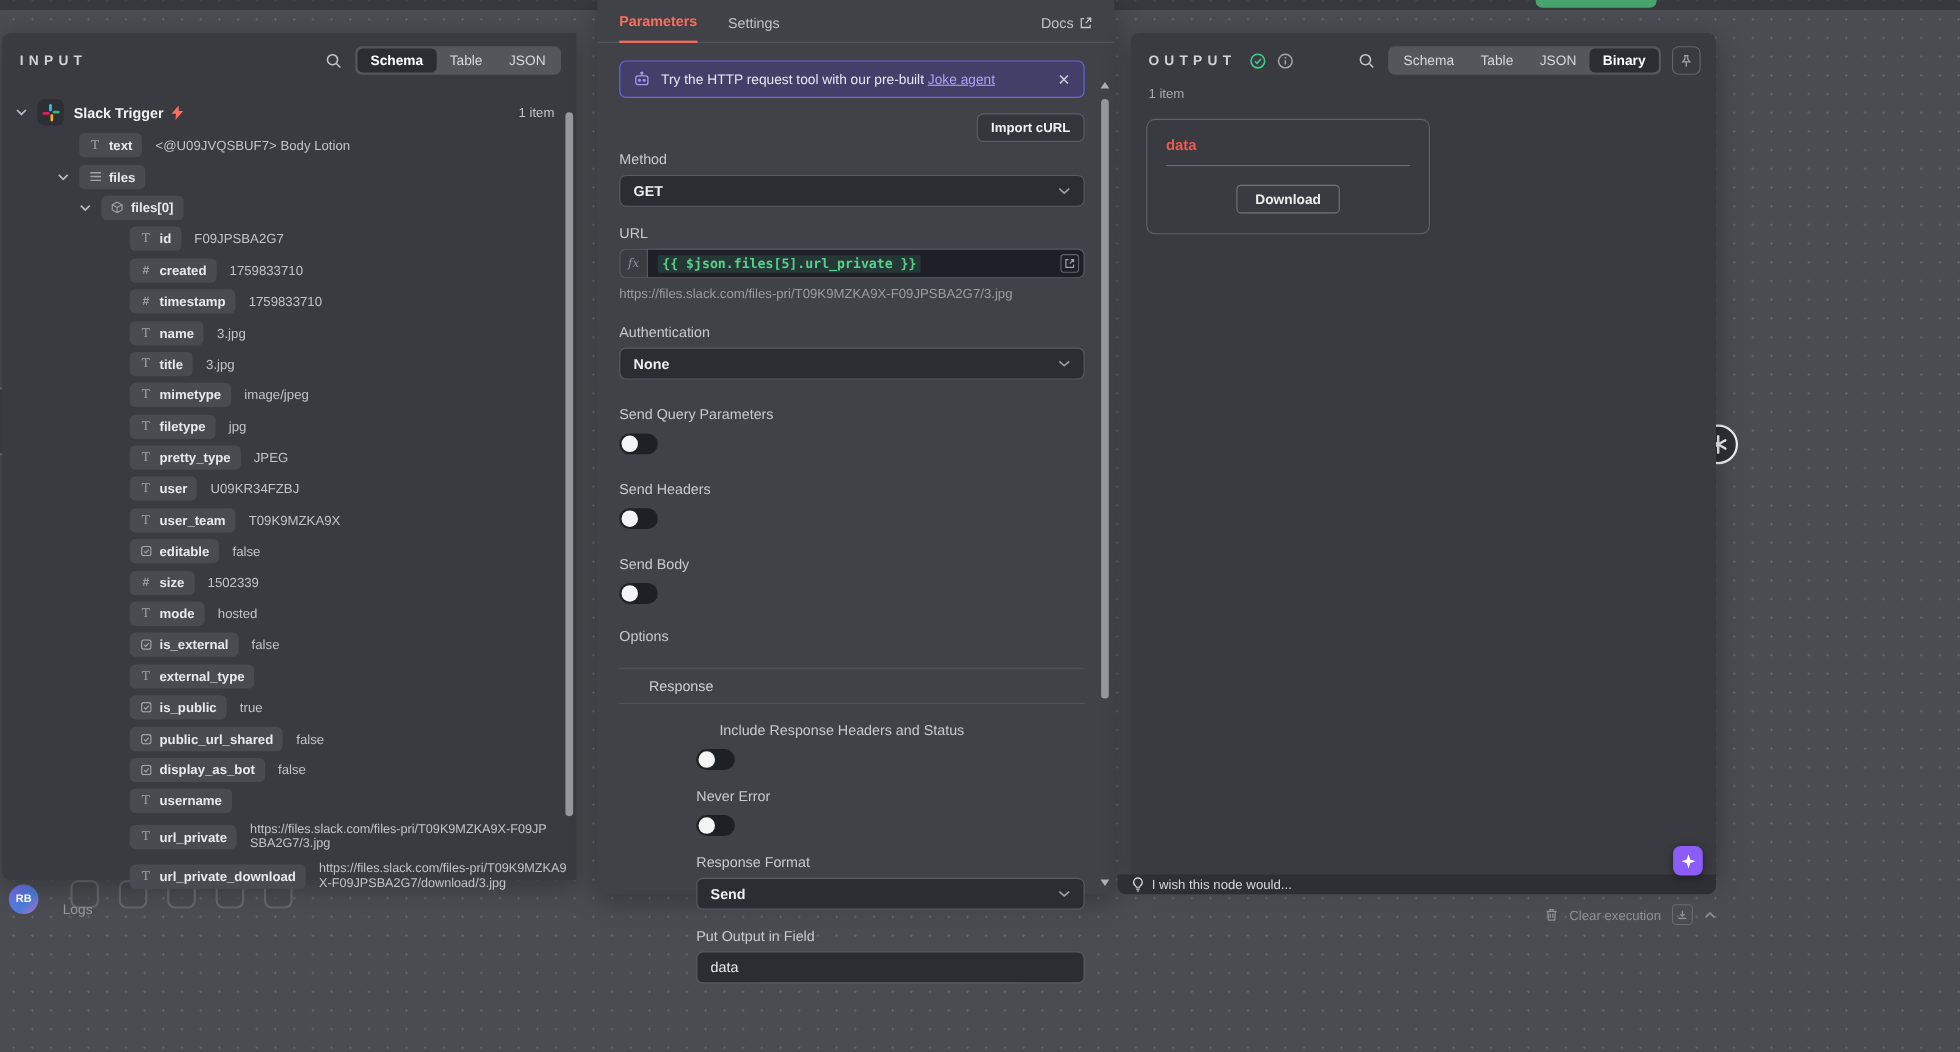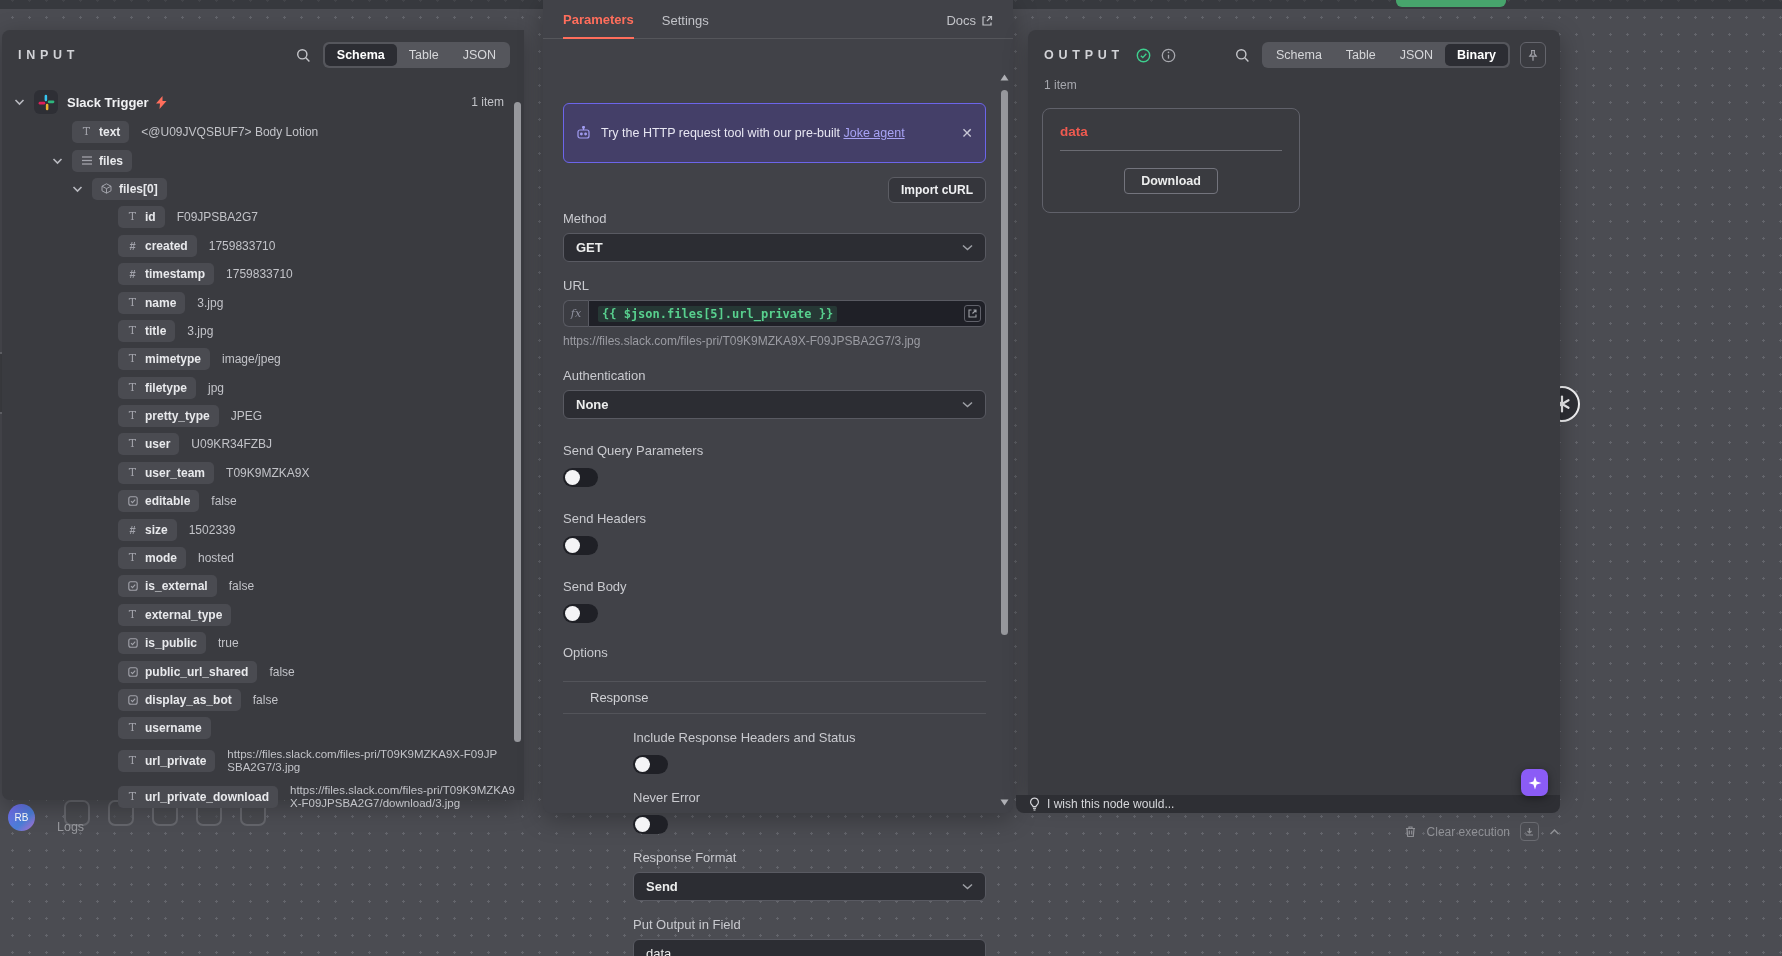--- a/index.html
+++ b/index.html
@@ -22,21 +22,21 @@
     background-image:radial-gradient(circle,var(--dot) 1px,transparent 1.2px);
     background-size:17px 17px;background-position:4px 9px;}
   .topstrip{position:absolute;left:0;top:0;width:100%;height:9px;background:rgba(40,41,46,.55);}
   .green-frag{position:absolute;left:1396px;top:-6px;width:110px;height:13px;background:#47a46c;border-radius:6px;}
   .red-dot{position:absolute;left:10px;top:148px;width:7px;height:7px;border-radius:50%;background:#e0453e;}
   .left-node-frag{position:absolute;left:-10px;top:352px;width:24px;height:62px;border:2px solid #6a6b71;border-radius:8px;background:#3f4045;}
   .left-node-frag i{position:absolute;left:14px;width:5px;height:5px;border-radius:2px;}
   .canvas-btn-frag{position:absolute;top:800px;height:26px;width:26px;border:2px solid #64656b;border-radius:7px;background:rgba(70,71,77,.6);}
   .gpt-node{position:absolute;left:1544px;top:386px;width:36px;height:36px;border-radius:50%;background:#2e2f35;border:2px solid #f0f0f2;display:flex;align-items:center;justify-content:center;}
   .bottom-left{position:absolute;left:8px;top:804px;display:flex;align-items:flex-start;gap:22px;}
-  .avatar{width:27px;height:27px;border-radius:50%;background:linear-gradient(135deg,#7b68ee 0%,#4a7fd8 60%,#b86bce 100%);color:#fff;font-size:10px;font-weight:400;display:flex;align-items:center;justify-content:center;}
+  .avatar{width:27px;height:27px;border-radius:50%;background:linear-gradient(135deg,#7b68ee 0%,#4a7fd8 60%,#b86bce 100%);color:#fff;font-size:10px;font-weight:700;display:flex;align-items:center;justify-content:center;}
   .logs{margin-top:16px;color:#97989d;font-size:12.5px;}
   .bottom-right{position:absolute;right:222px;top:822px;display:flex;align-items:center;gap:10px;color:#8f9095;font-size:12px;}
   .sq-btn{width:19px;height:19px;border:1px solid #6a6b71;border-radius:4px;display:flex;align-items:center;justify-content:center;}
 
   
   .panel{position:absolute;border-radius:8px;box-shadow:0 6px 24px rgba(0,0,0,.28);}
   .input-panel{left:2px;top:30px;width:522px;height:770px;background:var(--side);border-radius:8px 0 0 8px;}
   .center-panel{left:543px;top:0;width:470px;height:813px;background:var(--center);border-radius:0 0 8px 8px;}
   .output-panel{left:1028px;top:30px;width:532px;height:766px;background:var(--side);border-radius:8px 8px 0 0;}
 
@@ -69,21 +69,21 @@
 
   
   .np-header{display:flex;align-items:center;padding:13px 20px 0 20px;position:relative;}
   .np-title{font-size:15px;font-weight:700;color:#f2f3f5;margin-left:9px;}
   .exec-btn{position:absolute;right:12px;top:9px;display:flex;align-items:center;gap:6px;background:var(--orange);color:#fff;font-size:12.5px;font-weight:700;padding:6px 12px;border-radius:6px;border:none;cursor:pointer;}
   .np-tabs{display:flex;align-items:flex-end;gap:28px;padding:12px 20px 0 20px;border-bottom:1px solid #55565b;}
   .np-tab{font-size:13px;color:#c2c3c8;padding-bottom:10px;cursor:pointer;}
   .np-tab.active{color:var(--orange);font-weight:700;border-bottom:2px solid var(--orange);margin-bottom:-1px;}
   .docs{margin-left:auto;display:flex;align-items:center;gap:5px;font-size:13px;color:#c2c3c8;padding-bottom:10px;cursor:pointer;}
   .np-body{padding:16px 27px 0 20px;display:flex;flex-direction:column;position:relative;}
-  .banner{display:flex;align-items:center;gap:10px;background:var(--banner);border:1px solid var(--bannerborder);border-radius:6px;padding:22px 12px;margin-top:48px;}
+  .banner{display:flex;align-items:center;gap:10px;background:var(--banner);border:1px solid var(--bannerborder);border-radius:6px;padding:9px 12px;}
   .banner-text{font-size:12.5px;color:#e7e6f2;}
   .banner-text a{color:var(--purple);}
   .banner-x{margin-left:auto;color:#c9c8d6;font-size:14px;cursor:pointer;line-height:1;}
   .import-curl{align-self:flex-end;margin-top:14px;background:#35363c;border:1px solid #5c5d64;border-radius:6px;color:#f0f1f3;font-size:12px;font-weight:700;padding:5px 12px;cursor:pointer;}
   .flabel{font-size:13px;color:var(--label);margin:16px 0 7px 0;}
   .select{height:29px;background:var(--inputbg);border:1px solid var(--inputborder);border-radius:6px;display:flex;align-items:center;padding:0 12px;font-size:13px;color:#eceded;font-weight:600;cursor:pointer;}
   .select .car{margin-left:auto;}
   .expr-row{display:flex;height:27px;position:relative;}
   .fx{width:25px;background:#3b3c42;border:1px solid var(--inputborder);border-right:none;border-radius:6px 0 0 6px;color:#9092a0;font-family:"DejaVu Serif",serif;font-style:italic;font-size:11px;display:flex;align-items:center;justify-content:center;}
   .expr{flex:1;background:var(--exprbg);border:1px solid var(--inputborder);border-radius:0 6px 6px 0;display:flex;align-items:center;padding:0 30px 0 9px;}
@@ -511,21 +511,21 @@
 
       <div class="flabel" style="margin-top:22px;">Options</div>
 
       <div class="sec-line"></div>
       <div class="sec-label">Response</div>
       <div style="border-top:1px solid #53545a;"></div>
 
       <div class="sec-children">
         <div id="response-toggles">
             <div>
-              <div class="flabel" style="margin-top:16px;">Include Response Headers and Status</div>
+              <div class="flabel" style="margin-top:16px;margin-left:21px;">Include Response Headers and Status</div>
               <div class="toggle">
                 <div class="knob"></div>
               </div>
             </div>
             <div>
               <div class="flabel" style="margin-top:16px;">Never Error</div>
               <div class="toggle">
                 <div class="knob"></div>
               </div>
             </div>

